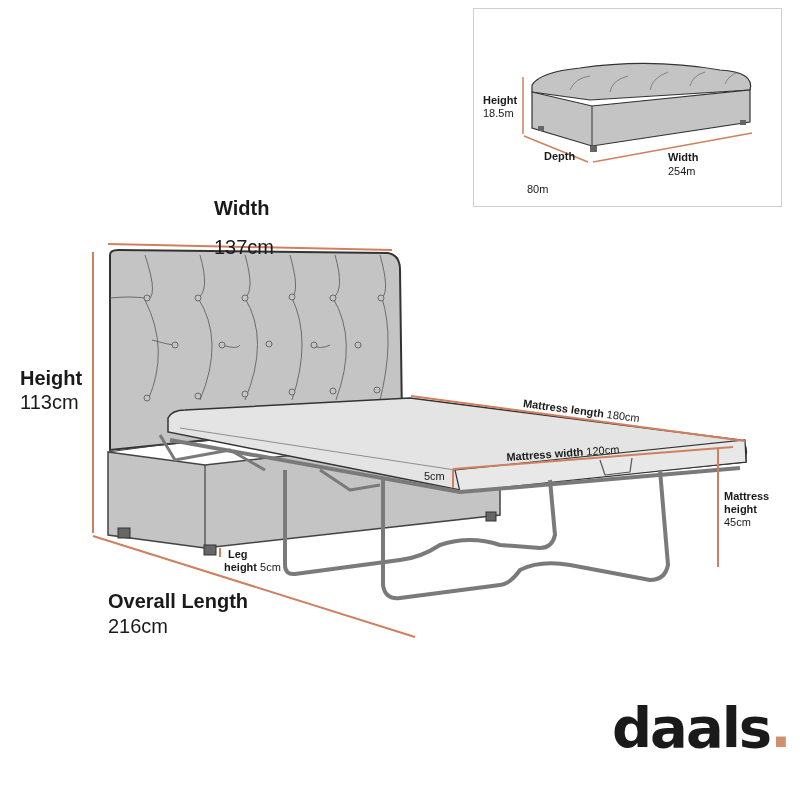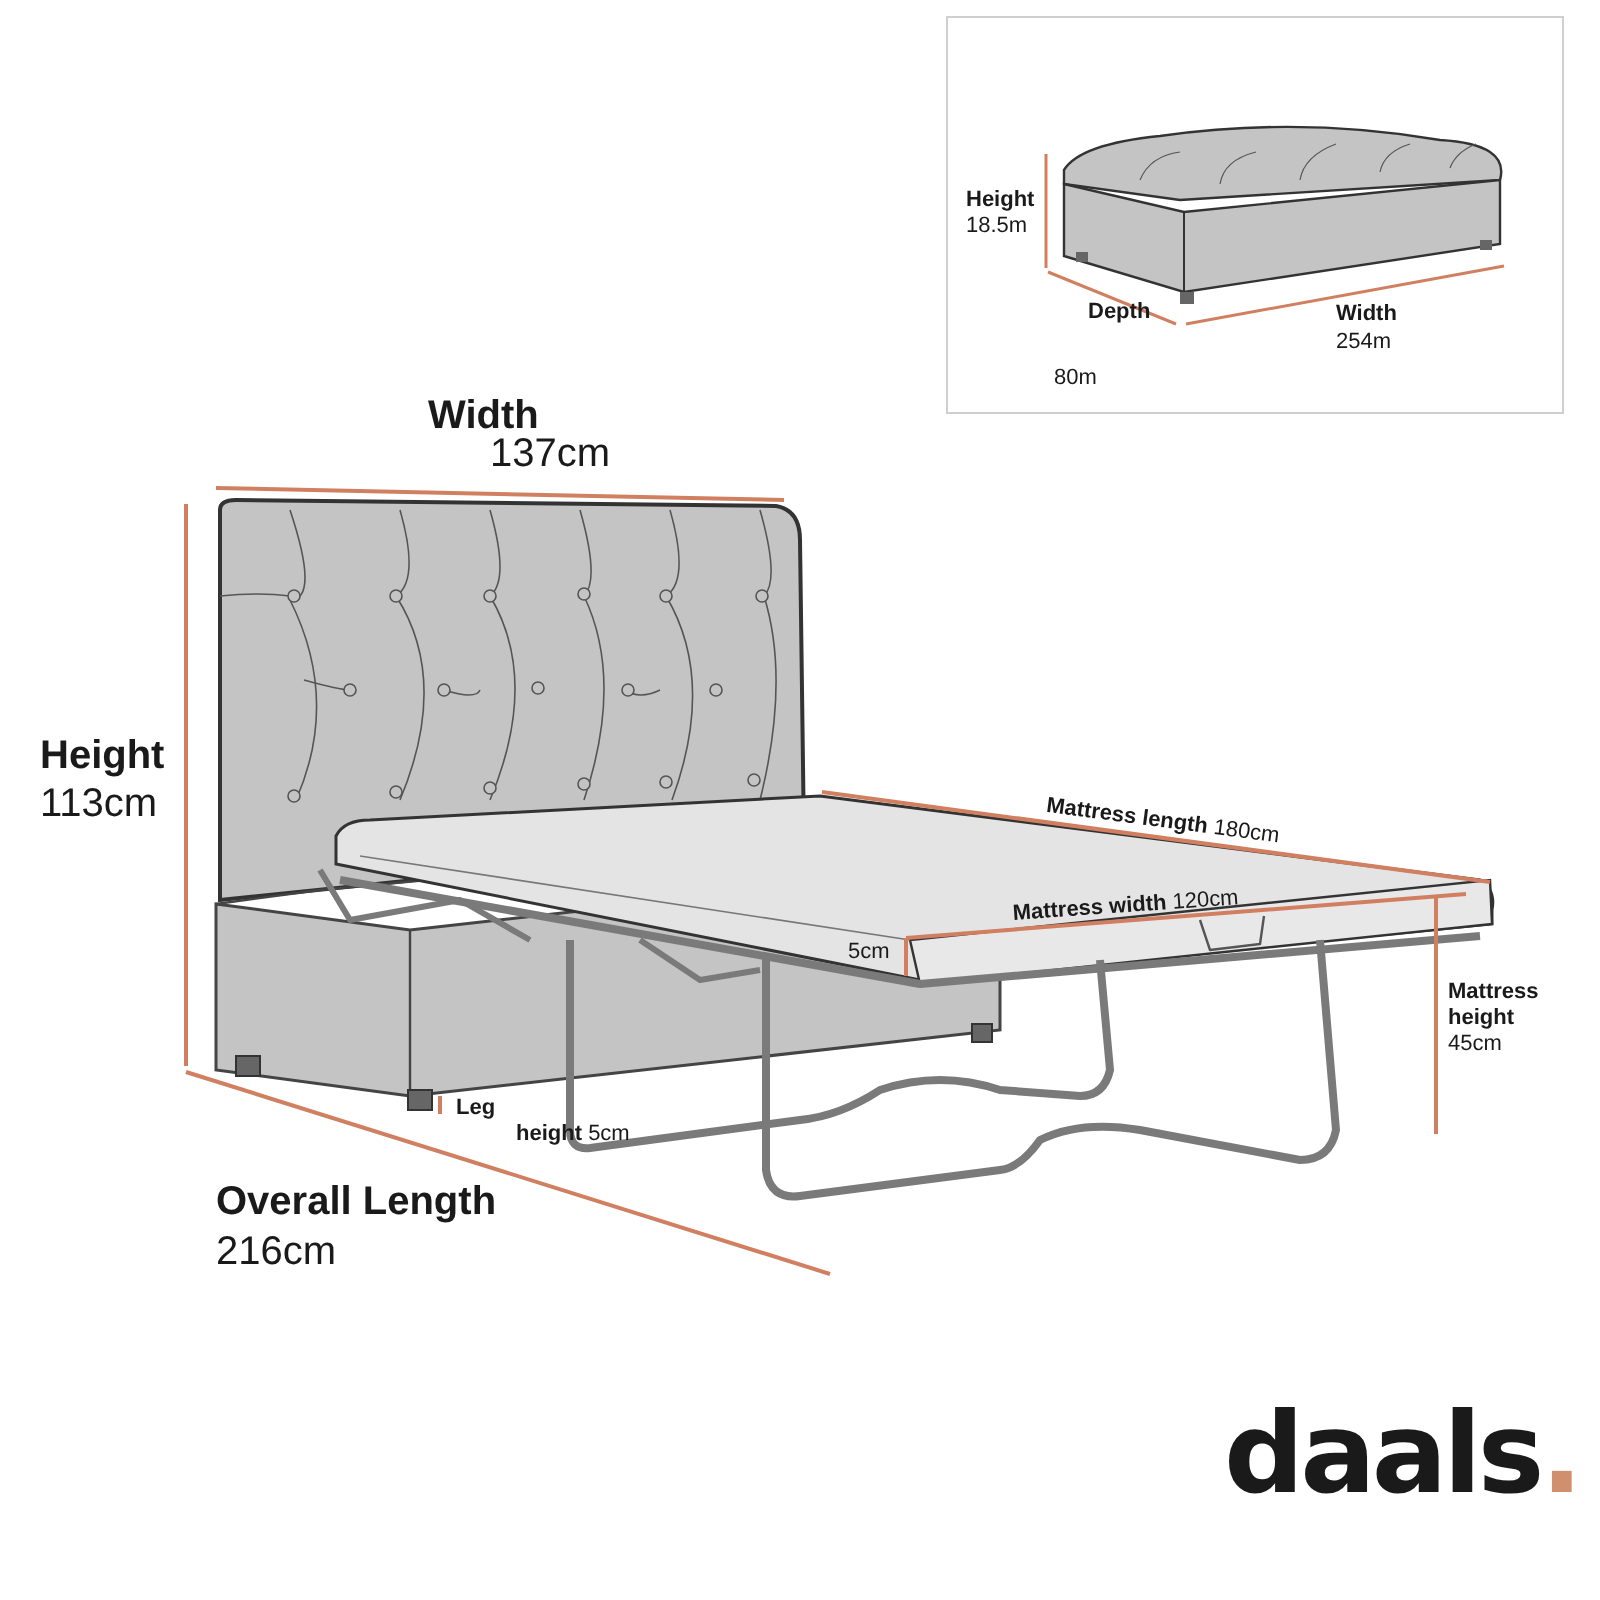--- a/index.html
+++ b/index.html
@@ -115,28 +115,28 @@
 
 <div class="inset"></div>
 <div class="abs sm-b" style="left:483px;top:94px;">Height</div>
 <div class="abs sm" style="left:483px;top:107px;">18.5m</div>
 <div class="abs sm-b" style="left:519px;top:150px;padding-left:25px;">Depth</div>
 <div class="abs sm" style="left:527px;top:163px;margin-top:20px;">80m</div>
 <div class="abs sm-b" style="left:668px;top:151px;">Width</div>
 <div class="abs sm" style="left:668px;top:165px;">254m</div>
 
 <div class="abs big-b" style="left:214px;top:197px;">Width</div>
-<div class="abs big-r" style="left:214px;top:216px;margin-left:31px;">137cm</div>
+<div class="abs big-r" style="left:214px;top:236px;">137cm</div>
 <div class="abs big-b" style="left:20px;top:367px;">Height</div>
 <div class="abs big-r" style="left:20px;top:391px;">113cm</div>
 <div class="abs big-b" style="left:108px;top:590px;">Overall Length</div>
 <div class="abs big-r" style="left:108px;top:615px;">216cm</div>
 
 <div class="abs sm-b" style="left:208px;top:548px;margin-left:20px;">Leg</div>
-<div class="abs" style="left:224px;top:561px;font-size:11px;line-height:13px;white-space:nowrap;margin-left:34px;">
+<div class="abs" style="left:224px;top:561px;font-size:11px;line-height:13px;white-space:nowrap;">
   <span class="lbl-b">height</span>
   <span>5cm</span>
 </div>
 
 <div class="abs rot" style="left:524px;top:397px;transform:rotate(7.5deg);font-size:11px;">
   <span class="lbl-b">Mattress length</span>
   <span>180cm</span>
 </div>
 <div class="abs rot" style="left:506px;top:451px;transform:rotate(-4deg);font-size:11px;">
   <span class="lbl-b">Mattress width</span>

